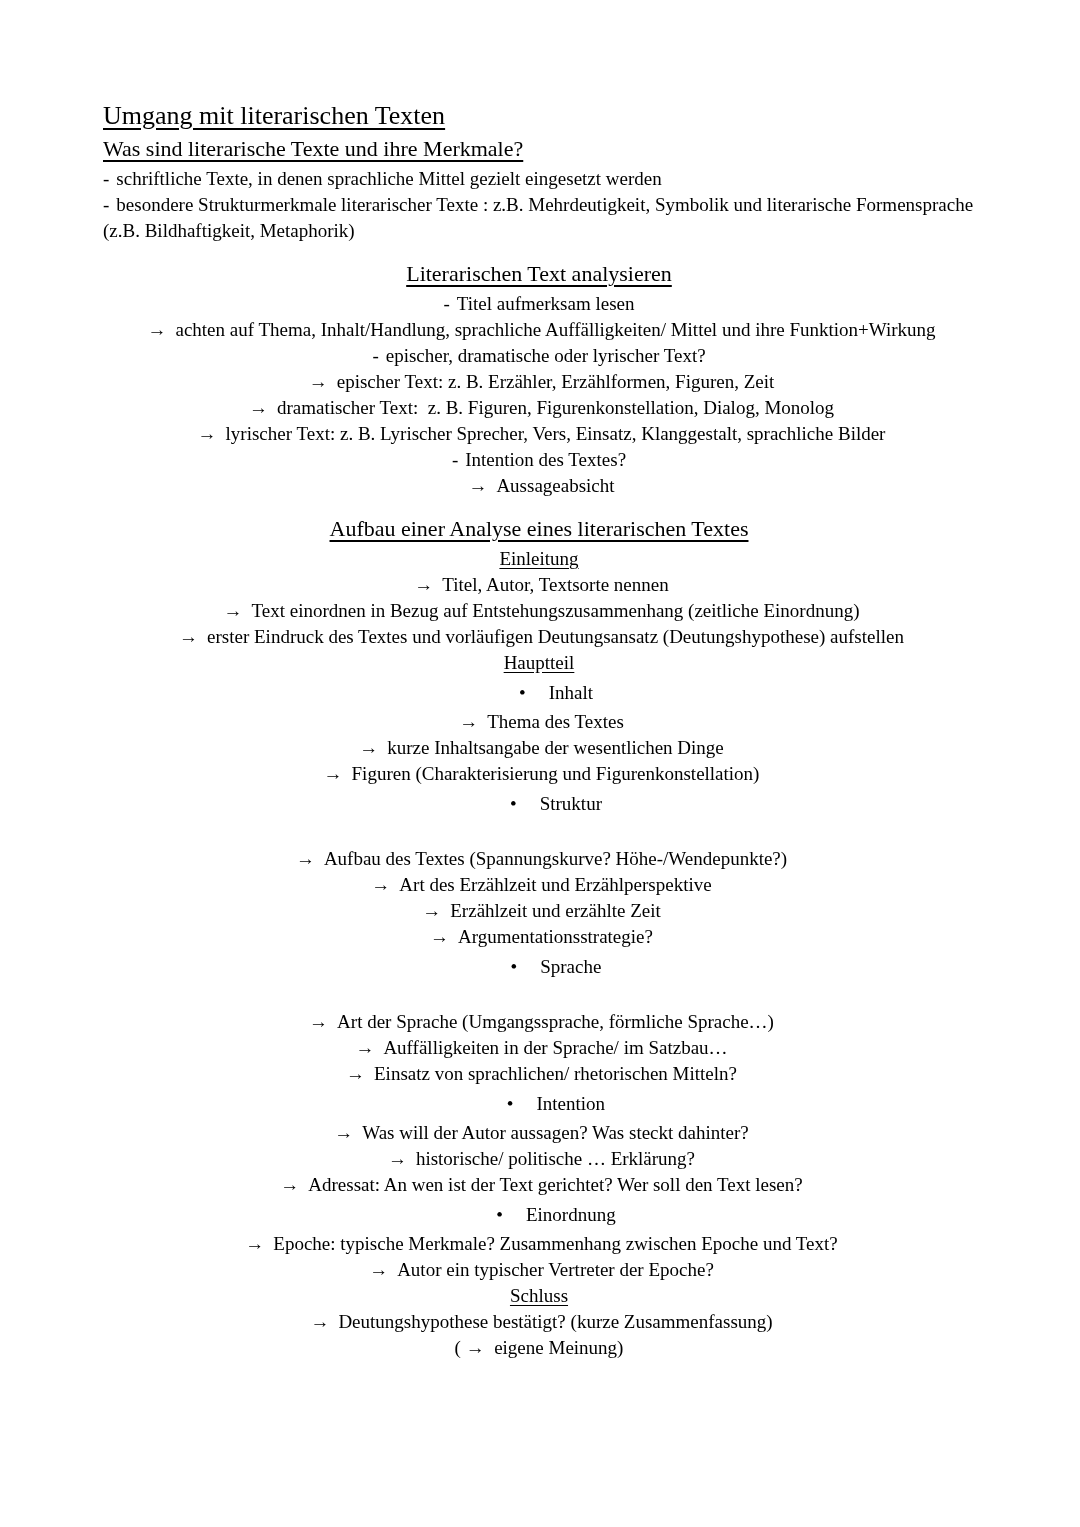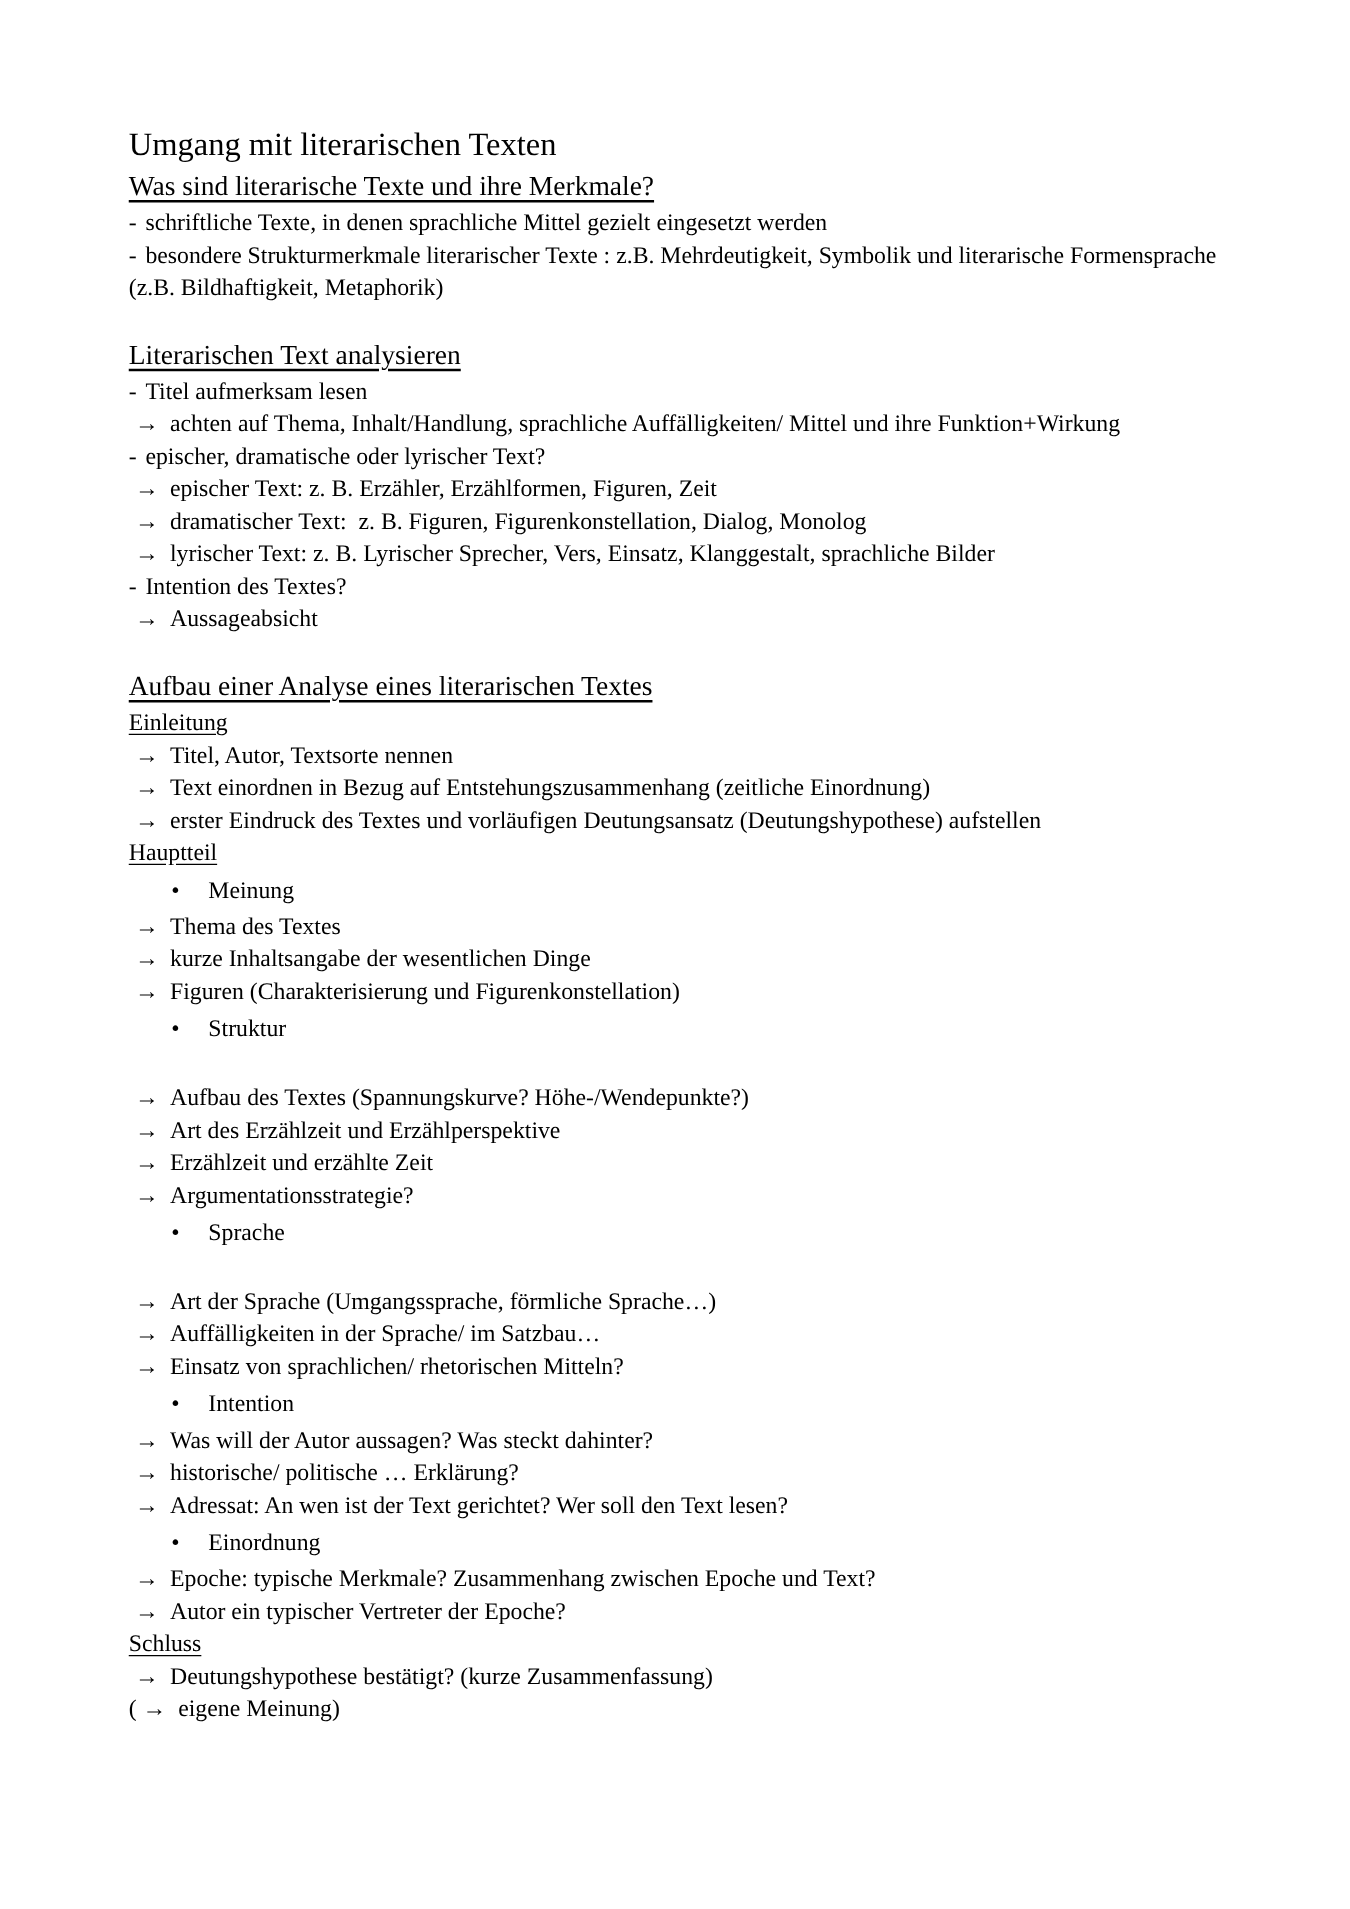--- a/index.html
+++ b/index.html
@@ -11,31 +11,32 @@
     color: #000000;
     overflow: hidden;
   }
   .content {
     padding: 100px 0 0 103px;
     width: 975px; 
   }
   .title {
     font-size: 26px;
     line-height: 32px;
+    text-decoration: underline;
     text-underline-offset: 4px;
     margin-bottom: 3px;
   }
   .heading {
     font-size: 22px;
     line-height: 28px;
     text-decoration: underline;
     text-underline-offset: 4px;
     margin-bottom: 3px;
   }
-  .section + .section { margin-top: 26px; }
+  .section + .section { margin-top: 16px; text-align: center; }
   .line {
     font-size: 19px;
     line-height: 26px;
   }
   .line .txt { white-space: pre-wrap; }
   .line .marker { white-space: pre; }
   .line.subheading {
     text-decoration: underline;
     text-underline-offset: 3px;
   }
@@ -69,21 +70,21 @@
         <div class="line dash"><span class="marker">-</span><span class="txt">Intention des Textes?</span></div>
         <div class="line arrow"><span class="marker">→</span><span class="txt">Aussageabsicht</span></div>
       </div>
       <div class="section">
         <div class="heading">Aufbau einer Analyse eines literarischen Textes</div>
         <div class="line subheading"><span class="txt">Einleitung</span></div>
         <div class="line arrow"><span class="marker">→</span><span class="txt">Titel, Autor, Textsorte nennen</span></div>
         <div class="line arrow"><span class="marker">→</span><span class="txt">Text einordnen in Bezug auf Entstehungszusammenhang (zeitliche Einordnung)</span></div>
         <div class="line arrow"><span class="marker">→</span><span class="txt">erster Eindruck des Textes und vorläufigen Deutungsansatz (Deutungshypothese) aufstellen</span></div>
         <div class="line subheading"><span class="txt">Hauptteil</span></div>
-        <div class="line bullet"><span class="marker">•</span><span class="txt">Meinung</span></div>
+        <div class="line bullet"><span class="marker">•</span><span class="txt">Inhalt</span></div>
         <div class="line arrow"><span class="marker">→</span><span class="txt">Thema des Textes</span></div>
         <div class="line arrow"><span class="marker">→</span><span class="txt">kurze Inhaltsangabe der wesentlichen Dinge</span></div>
         <div class="line arrow"><span class="marker">→</span><span class="txt">Figuren (Charakterisierung und Figurenkonstellation)</span></div>
         <div class="line bullet"><span class="marker">•</span><span class="txt">Struktur</span></div>
         <div class="line spacer"></div>
         <div class="line arrow"><span class="marker">→</span><span class="txt">Aufbau des Textes (Spannungskurve? Höhe-/Wendepunkte?)</span></div>
         <div class="line arrow"><span class="marker">→</span><span class="txt">Art des Erzählzeit und Erzählperspektive</span></div>
         <div class="line arrow"><span class="marker">→</span><span class="txt">Erzählzeit und erzählte Zeit</span></div>
         <div class="line arrow"><span class="marker">→</span><span class="txt">Argumentationsstrategie?</span></div>
         <div class="line bullet"><span class="marker">•</span><span class="txt">Sprache</span></div>

